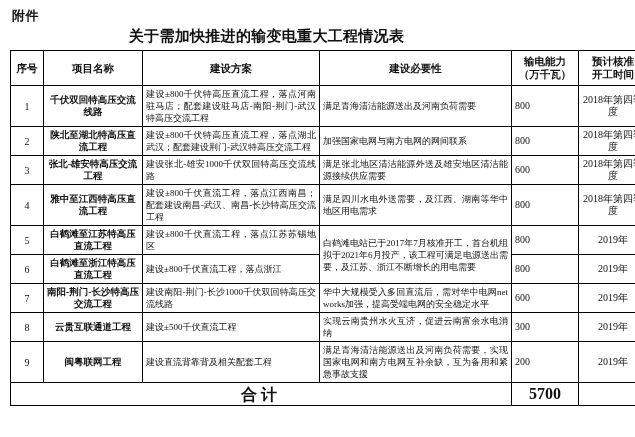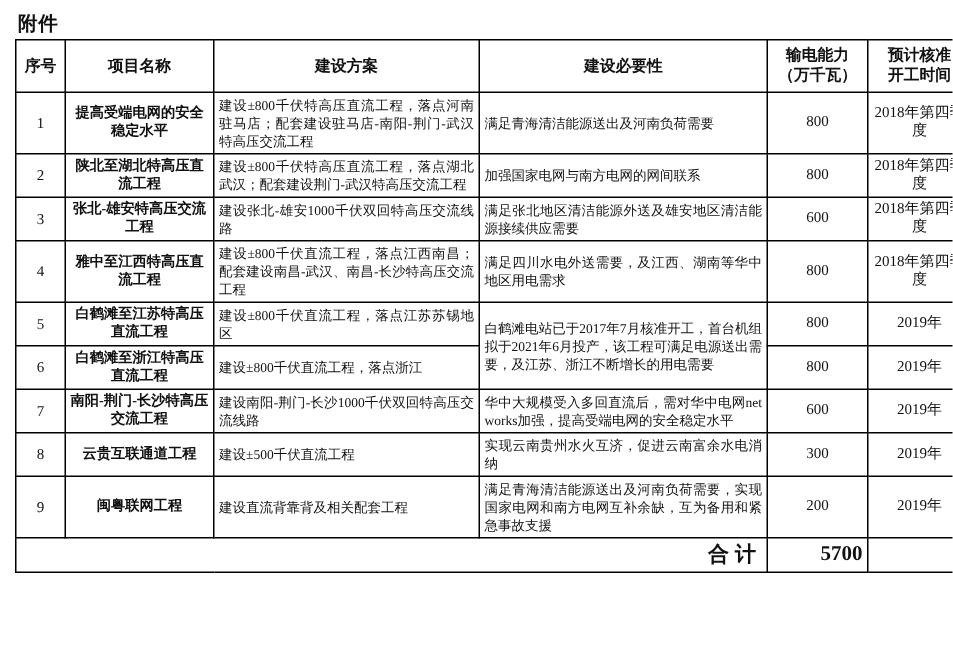--- a/index.html
+++ b/index.html
@@ -54,21 +54,21 @@
     text-align: center;
     font-weight: bold;
     font-size: 10.5px;
     line-height: 13px;
     height: 30px;
   }
   .c-no    { width: 26px;  text-align: center; }
   .c-name  { width: 92px;  text-align: center; }
   .c-plan  { width: 170px; text-align: left; }
   .c-need  { width: 185px; text-align: left; }
-  .c-pow   { width: 60px;  text-align: center; }
+  .c-pow   { width: 60px;  }
   .c-time  { width: 62px;  text-align: center; }
 
   td.c-no { font-size: 10px; }
   td.c-name {
     font-weight: bold;
     font-size: 9.5px;
     line-height: 12px;
   }
   td.c-plan, td.c-need {
     font-size: 9px;
@@ -79,36 +79,37 @@
   }
   td.c-pow, td.c-time {
     font-size: 10px;
     line-height: 12px;
   }
   .th-sub {
     display: block;
     font-weight: bold;
   }
   tr.total td {
-    text-align: right;
-    font-weight: bold;
-    font-size: 14px;
+    text-align: center;
+    font-weight: bold;
+    font-size: 16px;
     height: 18px;
   }
   tr.total td.total-label {
     letter-spacing: 4px;
   }
 </style>
 </head>
 <body>
 
 <div class="page">
 
   <div class="attach-label">附件</div>
 
+  <div class="doc-title">关于需加快推进的输变电重大工程情况表</div>
 
   <table class="main">
     <thead>
       <tr>
         <th class="c-no">序号</th>
         <th class="c-name">项目名称</th>
         <th class="c-plan">建设方案</th>
         <th class="c-need">建设必要性</th>
         <th class="c-pow">
           <span class="th-sub">输电能力</span>
@@ -116,21 +117,21 @@
         </th>
         <th class="c-time">
           <span class="th-sub">预计核准</span>
           <span class="th-sub">开工时间</span>
         </th>
       </tr>
     </thead>
     <tbody>
       <tr>
         <td class="c-no">1</td>
-        <td class="c-name">提高受端电网的安全稳定水平</td>
+        <td class="c-name">千伏双回特高压交流线路</td>
         <td class="c-plan">建设±800千伏特高压直流工程，落点河南驻马店；配套建设驻马店-南阳-荆门-武汉特高压交流工程</td>
         <td class="c-need">满足青海清洁能源送出及河南负荷需要</td>
         <td class="c-pow">800</td>
         <td class="c-time">2018年第四季度</td>
       </tr>
       <tr>
         <td class="c-no">2</td>
         <td class="c-name">陕北至湖北特高压直流工程</td>
         <td class="c-plan">建设±800千伏特高压直流工程，落点湖北武汉；配套建设荆门-武汉特高压交流工程</td>
         <td class="c-need">加强国家电网与南方电网的网间联系</td>

